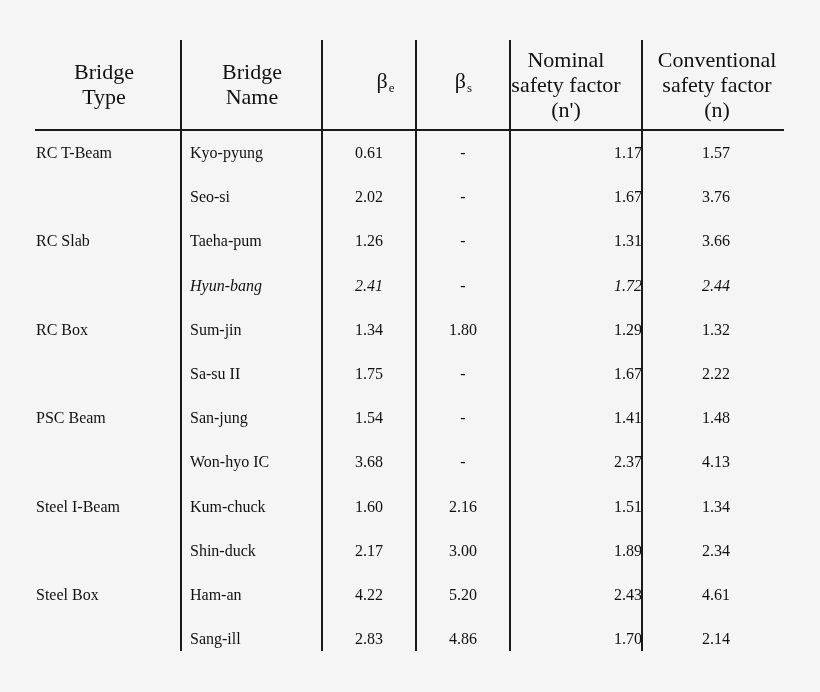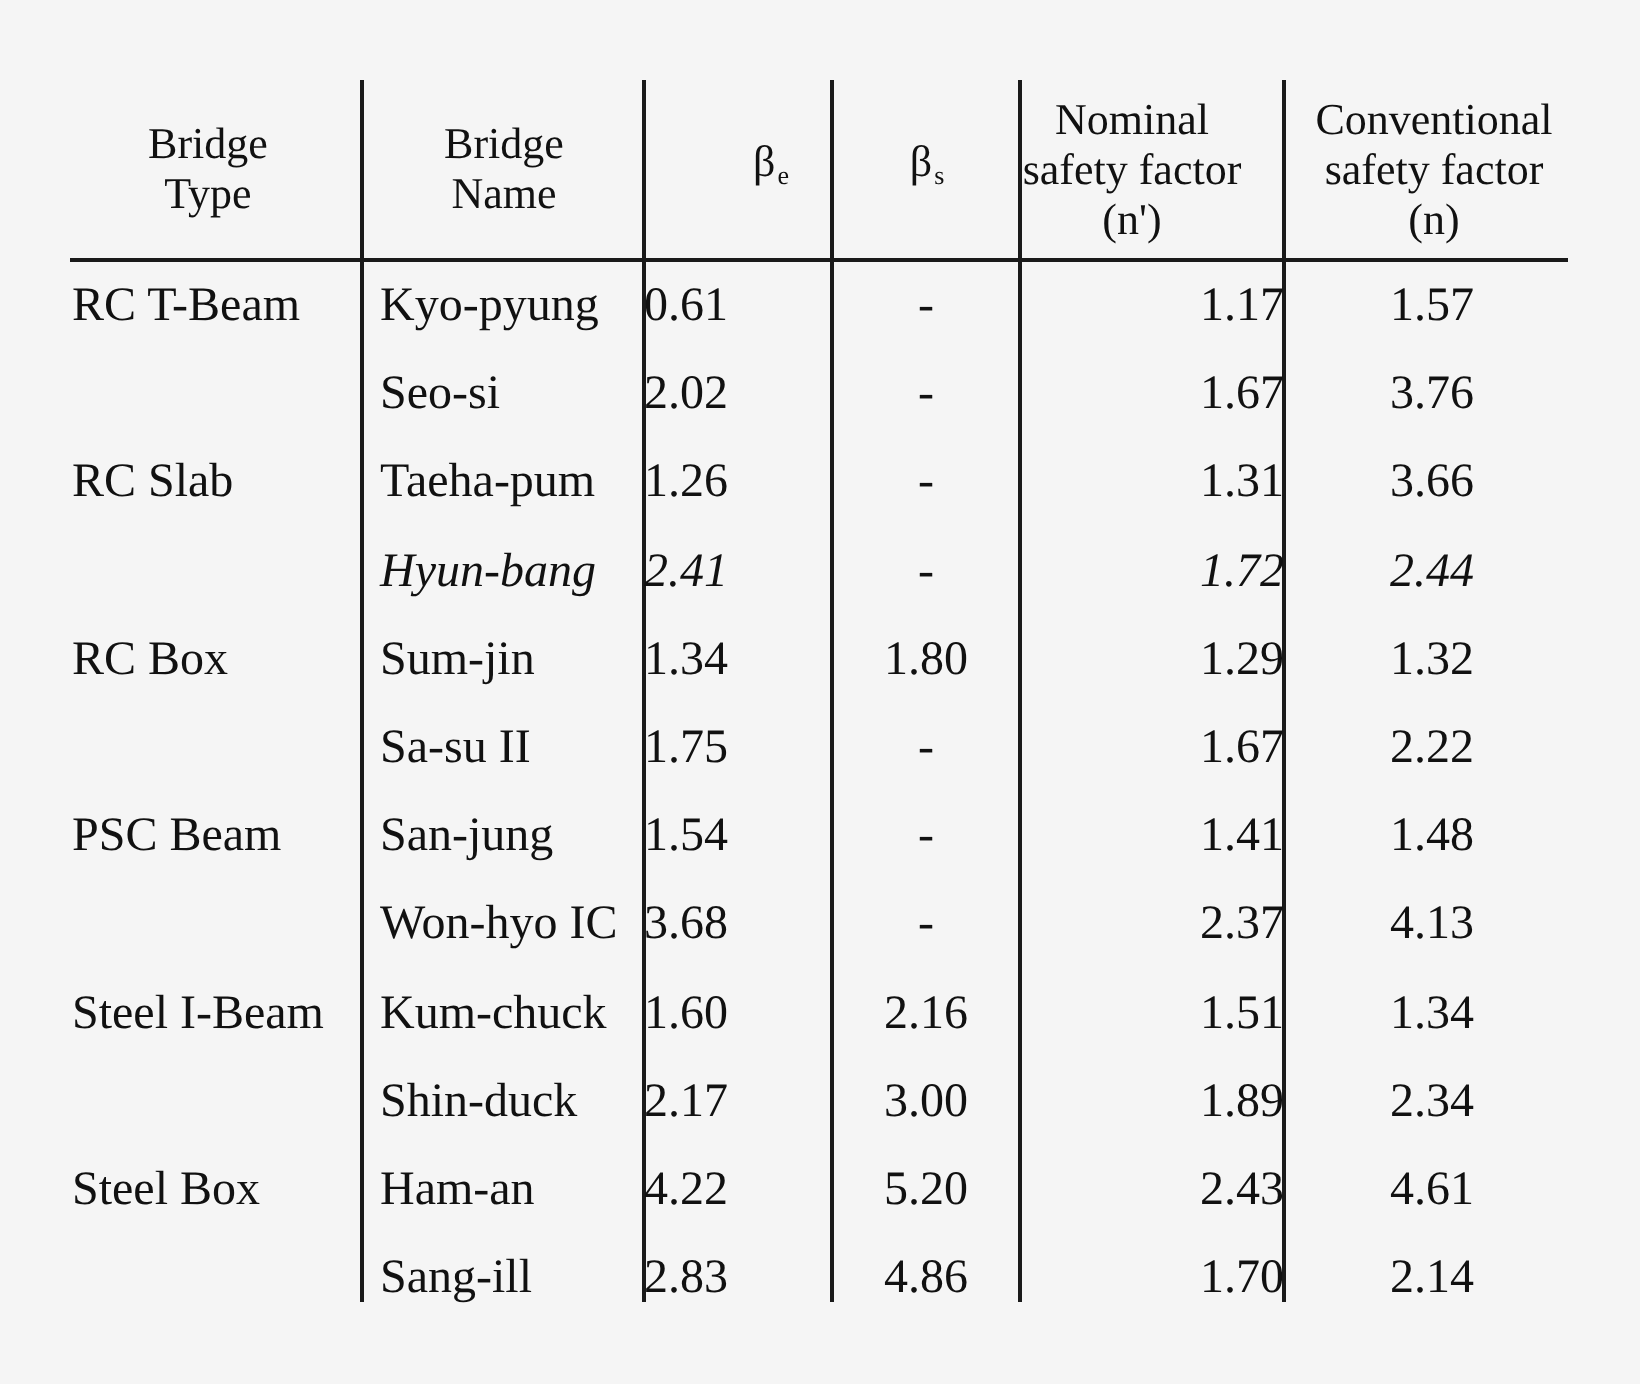--- a/index.html
+++ b/index.html
@@ -42,32 +42,32 @@
       line-height: 25px;
     }
     .hdr .lines { display: flex; flex-direction: column; align-items: center; }
     .beta { font-size: 22px; }
     .beta sub { font-size: 13px; vertical-align: -4px; margin-left: 1px; }
     .row {
       position: absolute;
       left: 0;
       width: 820px;
       height: 44px;
-      font-size: 24px;
+      font-size: 16px;
       line-height: 44px;
     }
     .cell {
       position: absolute;
       top: 0;
       height: 44px;
       white-space: nowrap;
     }
     .c-type { left: 36px; }
     .c-name { left: 190px; }
-    .c-be   { left: 322px; width: 94px; text-align: left; }
+    .c-be   { left: 322px; width: 94px; text-align: center; }
     .c-bs   { left: 416px; width: 94px; text-align: center; }
     .c-n1   { left: 510px; width: 132px; text-align: right; }
     .c-n2   { left: 642px; width: 148px; text-align: center; }
   </style>
 </head>
 <body>
 
 <div class="vline" style="left:180px;"></div>
 <div class="vline" style="left:321px;"></div>
 <div class="vline" style="left:415px;"></div>

